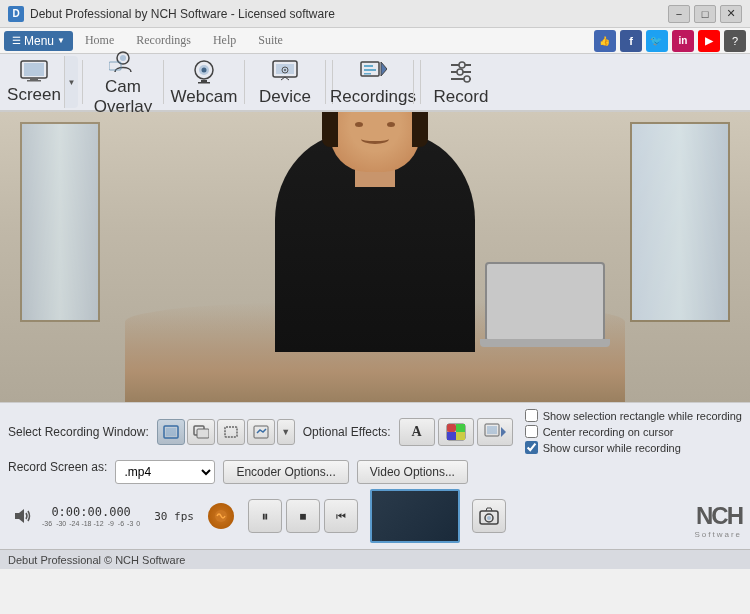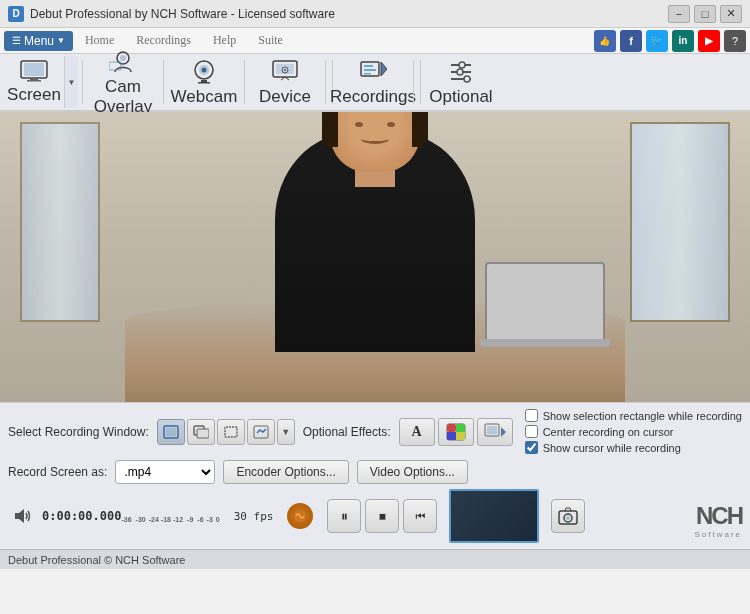--- a/index.html
+++ b/index.html
@@ -107,21 +107,21 @@
       align-items: center;
       justify-content: center;
       color: white;
       font-size: 11px;
       font-weight: bold;
       cursor: pointer;
     }
     .fb { background: #3b5998; }
     .like { background: #4267B2; font-size: 9px; }
     .tw { background: #1da1f2; }
-    .li { background: #0f766e; }
+    .li { background: #be185d; }
     .yt { background: #ff0000; }
     .help-btn {
       width: 22px;
       height: 22px;
       background: #555;
       border-radius: 3px;
       color: white;
       display: flex;
       align-items: center;
       justify-content: center;
@@ -320,21 +320,21 @@
     }
     .checkbox-row input[type=checkbox] {
       width: 13px;
       height: 13px;
       accent-color: #3a6ea5;
     }
 
     
     .format-row {
       display: flex;
-      align-items: center;
+      align-items: flex-start;
       gap: 8px;
       margin-bottom: 5px;
     }
     .format-select {
       width: 100px;
       height: 24px;
       background: white;
       border: 1px solid #aaa;
       border-radius: 3px;
       padding: 0 4px;
@@ -567,21 +567,21 @@
         <circle cx="15" cy="7" r="3" fill="none" stroke="#555" stroke-width="1.5"></circle>
         <line x1="18" y1="7" x2="24" y2="7" stroke="#555" stroke-width="2"></line>
         <line x1="4" y1="14" x2="10" y2="14" stroke="#555" stroke-width="2"></line>
         <circle cx="13" cy="14" r="3" fill="none" stroke="#555" stroke-width="1.5"></circle>
         <line x1="16" y1="14" x2="24" y2="14" stroke="#555" stroke-width="2"></line>
         <line x1="4" y1="21" x2="17" y2="21" stroke="#555" stroke-width="2"></line>
         <circle cx="20" cy="21" r="3" fill="none" stroke="#555" stroke-width="1.5"></circle>
         <line x1="23" y1="21" x2="24" y2="21" stroke="#555" stroke-width="2"></line>
       </svg>
     </div>
-    <span class="tool-label">Optional</span>
+    <span class="tool-label">Record</span>
   </div>
 </div>
 
 <div class="video-area">
   <div class="video-preview">
 
     <div class="background-wall"></div>
 
     <div class="window-left"></div>
     <div class="window-right"></div>
@@ -704,21 +704,21 @@
   <div class="playback-row">
 
     <div class="volume-btn">
       <svg width="18" height="18" viewBox="0 0 18 18">
           <polygon points="2,6 2,12 6,12 11,16 11,2 6,6" fill="#555"></polygon>
           <path d="M13 6 Q15 9 13 12" fill="none" stroke="#555" stroke-width="1.5"></path>
           <path d="M15 4 Q18 9 15 14" fill="none" stroke="#555" stroke-width="1.5"></path>
         </svg>
     </div>
 
-    <div style="display:flex; flex-direction:row; align-items:flex-end;font-weight:bold;">
+    <div style="display:flex; flex-direction:column; align-items:center;">
       <span style="font-size:12px; font-family:monospace; color:#333;">0:00:00.000</span>
 
       <div style="display:flex; gap:1px; font-size:7px; color:#666; margin-top:1px;">
         <span>-36</span>
           <span style="margin-left:3px;">-30</span>
           <span style="margin-left:2px;">-24</span>
           <span style="margin-left:1px;">-18</span>
           <span style="margin-left:1px;">-12</span>
           <span style="margin-left:3px;">-9</span>
           <span style="margin-left:3px;">-6</span>

